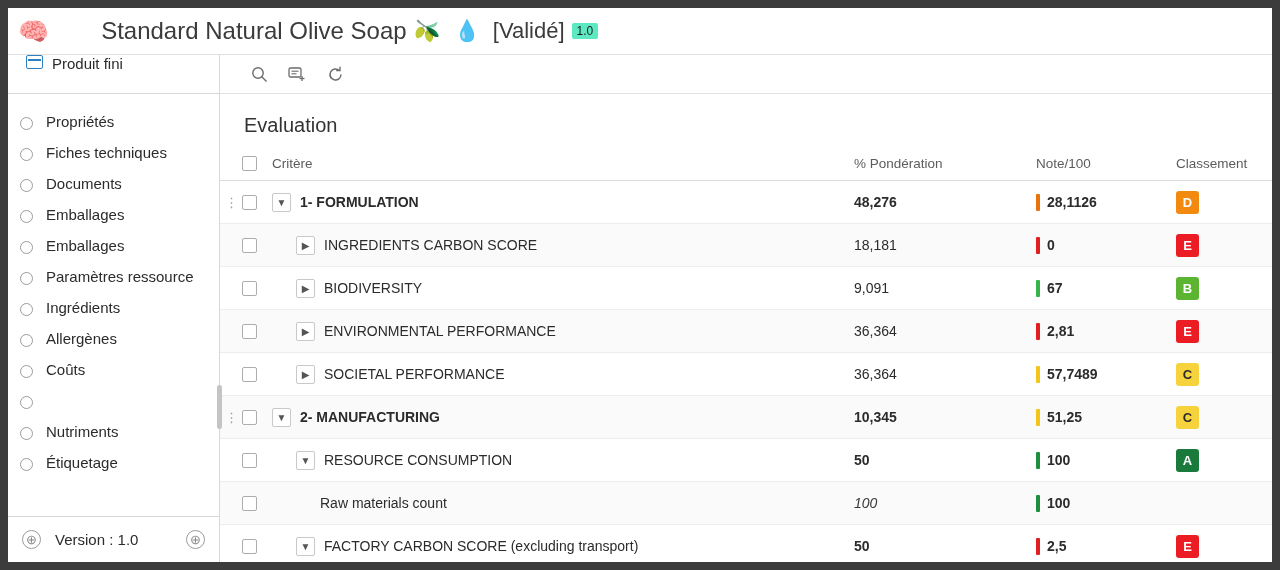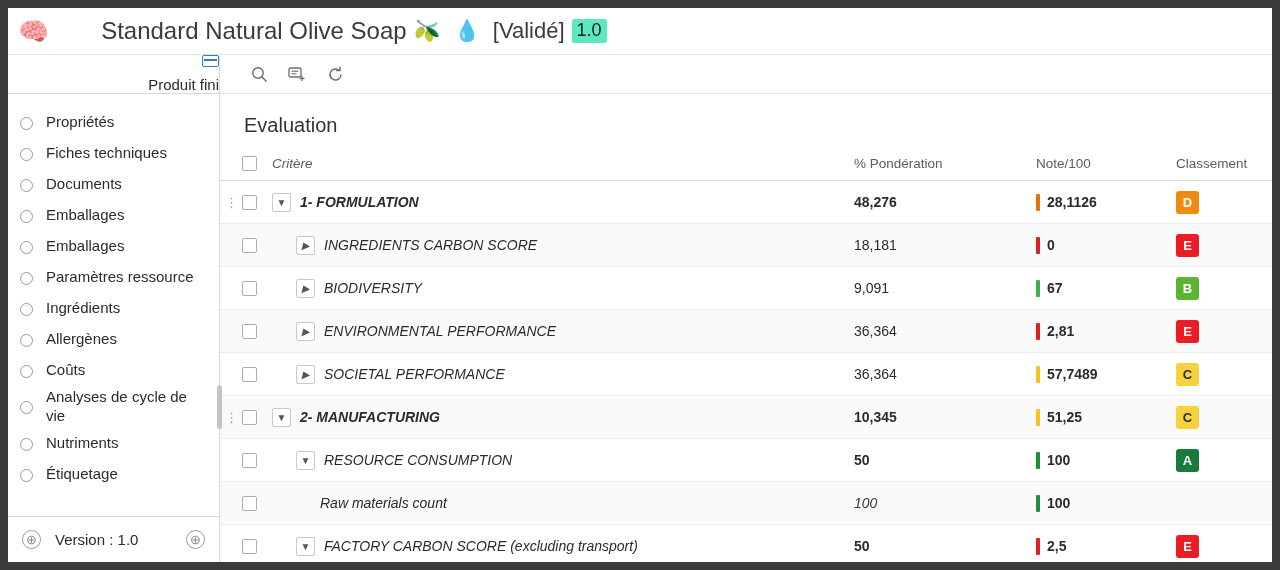--- a/index.html
+++ b/index.html
@@ -55,21 +55,21 @@
     letter-spacing: 4px;
   }
   .title-status {
     font-size: 22px;
     color: #3b3b3b;
     margin-left: 2px;
   }
   .version-chip {
     background: #5ce8c0;
     color: #1c1c1c;
-    font-size: 18px;
+    font-size: 12px;
     padding: 1px 5px;
     margin-left: 7px;
     border-radius: 2px;
     line-height: 1.2;
   }
   
   .body {
     flex: 1;
     display: flex;
     min-height: 0;
@@ -81,26 +81,25 @@
     border-right: 1px solid #d8d8d8;
     display: flex;
     flex-direction: column;
     background: #fff;
     position: relative;
   }
   .sidebar-head {
     height: 39px;
     min-height: 39px;
     display: flex;
-    align-items: flex-end;
+    align-items: flex-start;
     gap: 9px;
     padding-left: 18px;
     border-bottom: 1px solid #d8d8d8;
     box-sizing: border-box;
-    flex-direction: column;
   }
   .sidebar-head-label {
     font-size: 15px;
     color: #2b2b2b;
   }
   .folder-icon {
     width: 17px;
     height: 14px;
     border: 1.6px solid #2e7fc1;
     border-radius: 2px;
@@ -267,21 +266,20 @@
     box-sizing: border-box;
     background: #fff;
   }
   .c-name {
     flex: 1;
     min-width: 0;
     display: flex;
     align-items: center;
     gap: 9px;
     padding-right: 10px;
-    font-style: italic;
   }
   .c-pond { width: 182px; min-width: 182px; margin-left: 16px; }
   .c-note { width: 140px; min-width: 140px; display: flex; align-items: center; gap: 7px; }
   .c-rank { width: 96px; min-width: 96px; }
   .bold { font-weight: bold; }
   .italic { font-style: italic; color: #3a3a3a; }
   .caret {
     width: 19px;
     height: 19px;
     border: 1px solid #c9c9c9;
@@ -369,21 +367,20 @@
           <div class="nav-item">
             <span class="radio"></span>
             <span class="nav-label">Allergènes</span>
           </div>
           <div class="nav-item">
             <span class="radio"></span>
             <span class="nav-label">Coûts</span>
           </div>
           <div class="nav-item two-line">
             <span class="radio"></span>
-            <span class="nav-label">Analyses de cycle de vie</span>
           </div>
           <div class="nav-item">
             <span class="radio"></span>
             <span class="nav-label">Nutriments</span>
           </div>
           <div class="nav-item">
             <span class="radio"></span>
             <span class="nav-label">Étiquetage</span>
           </div>
           <div class="nav-fade"></div>

